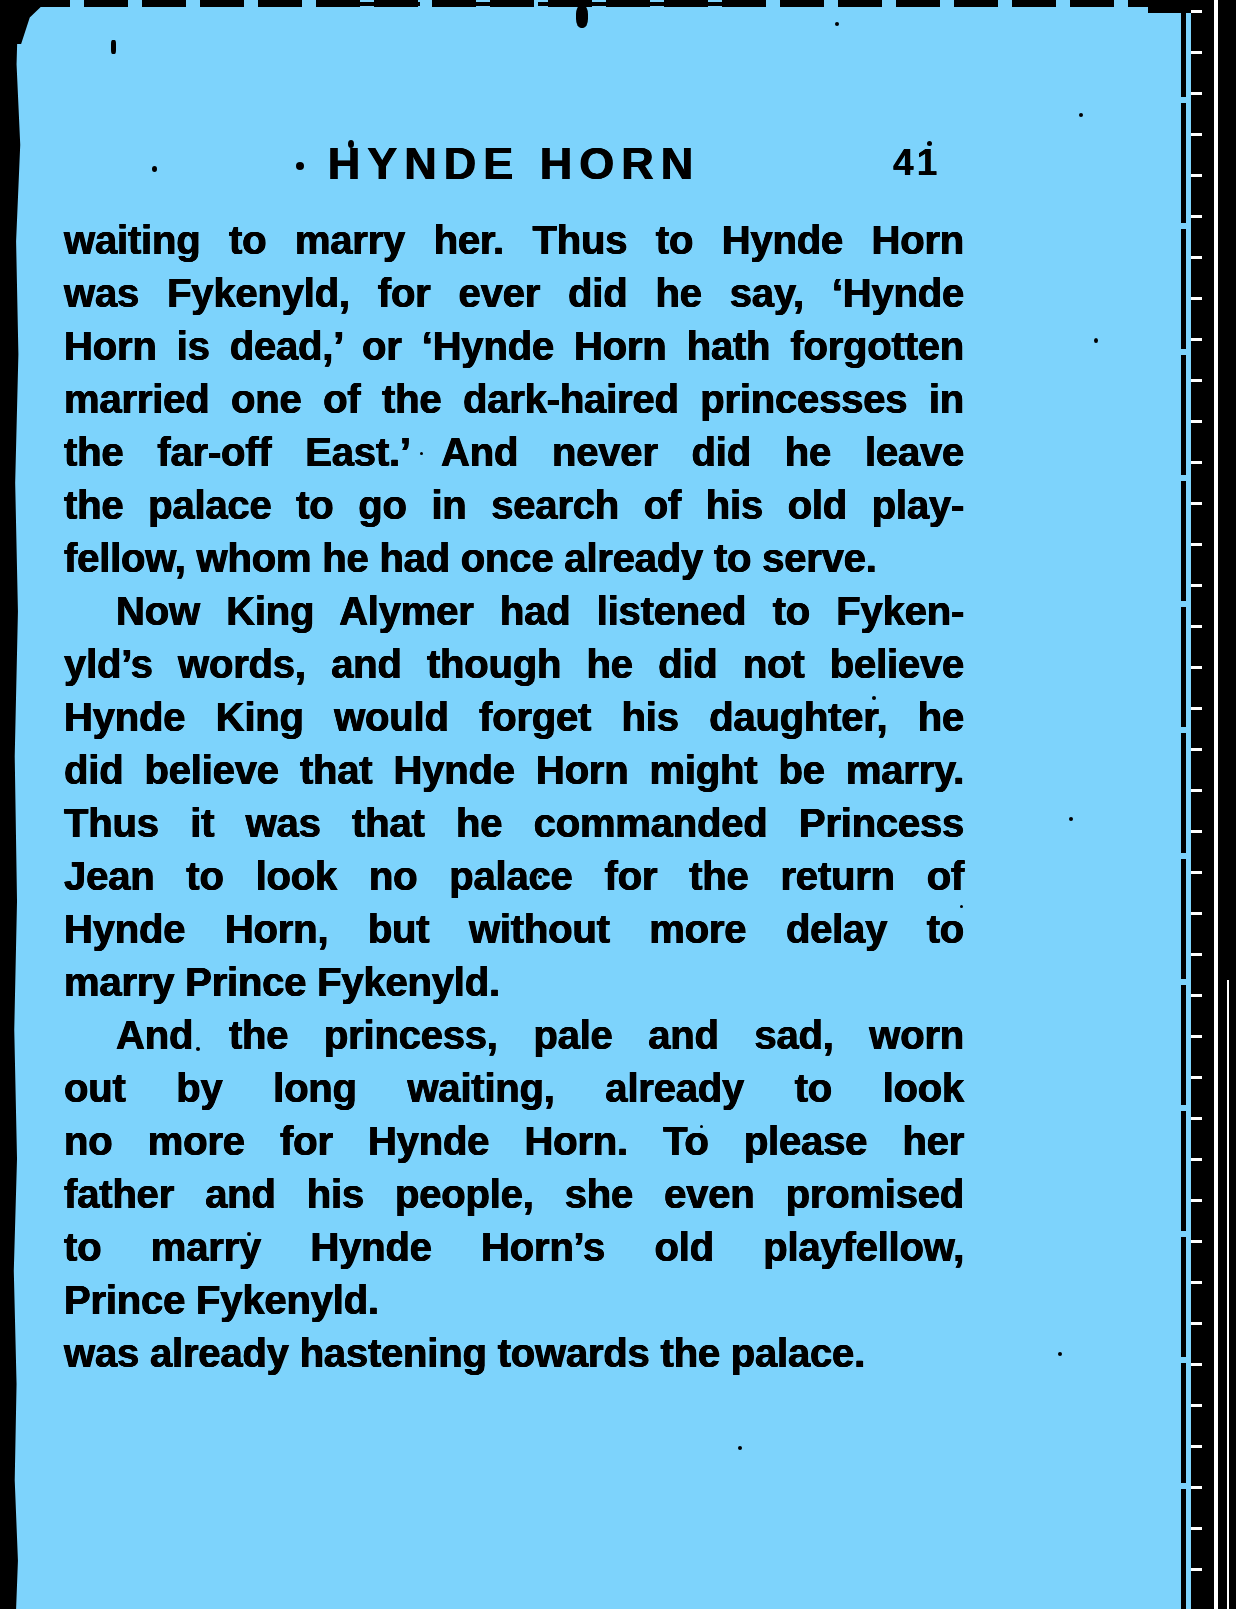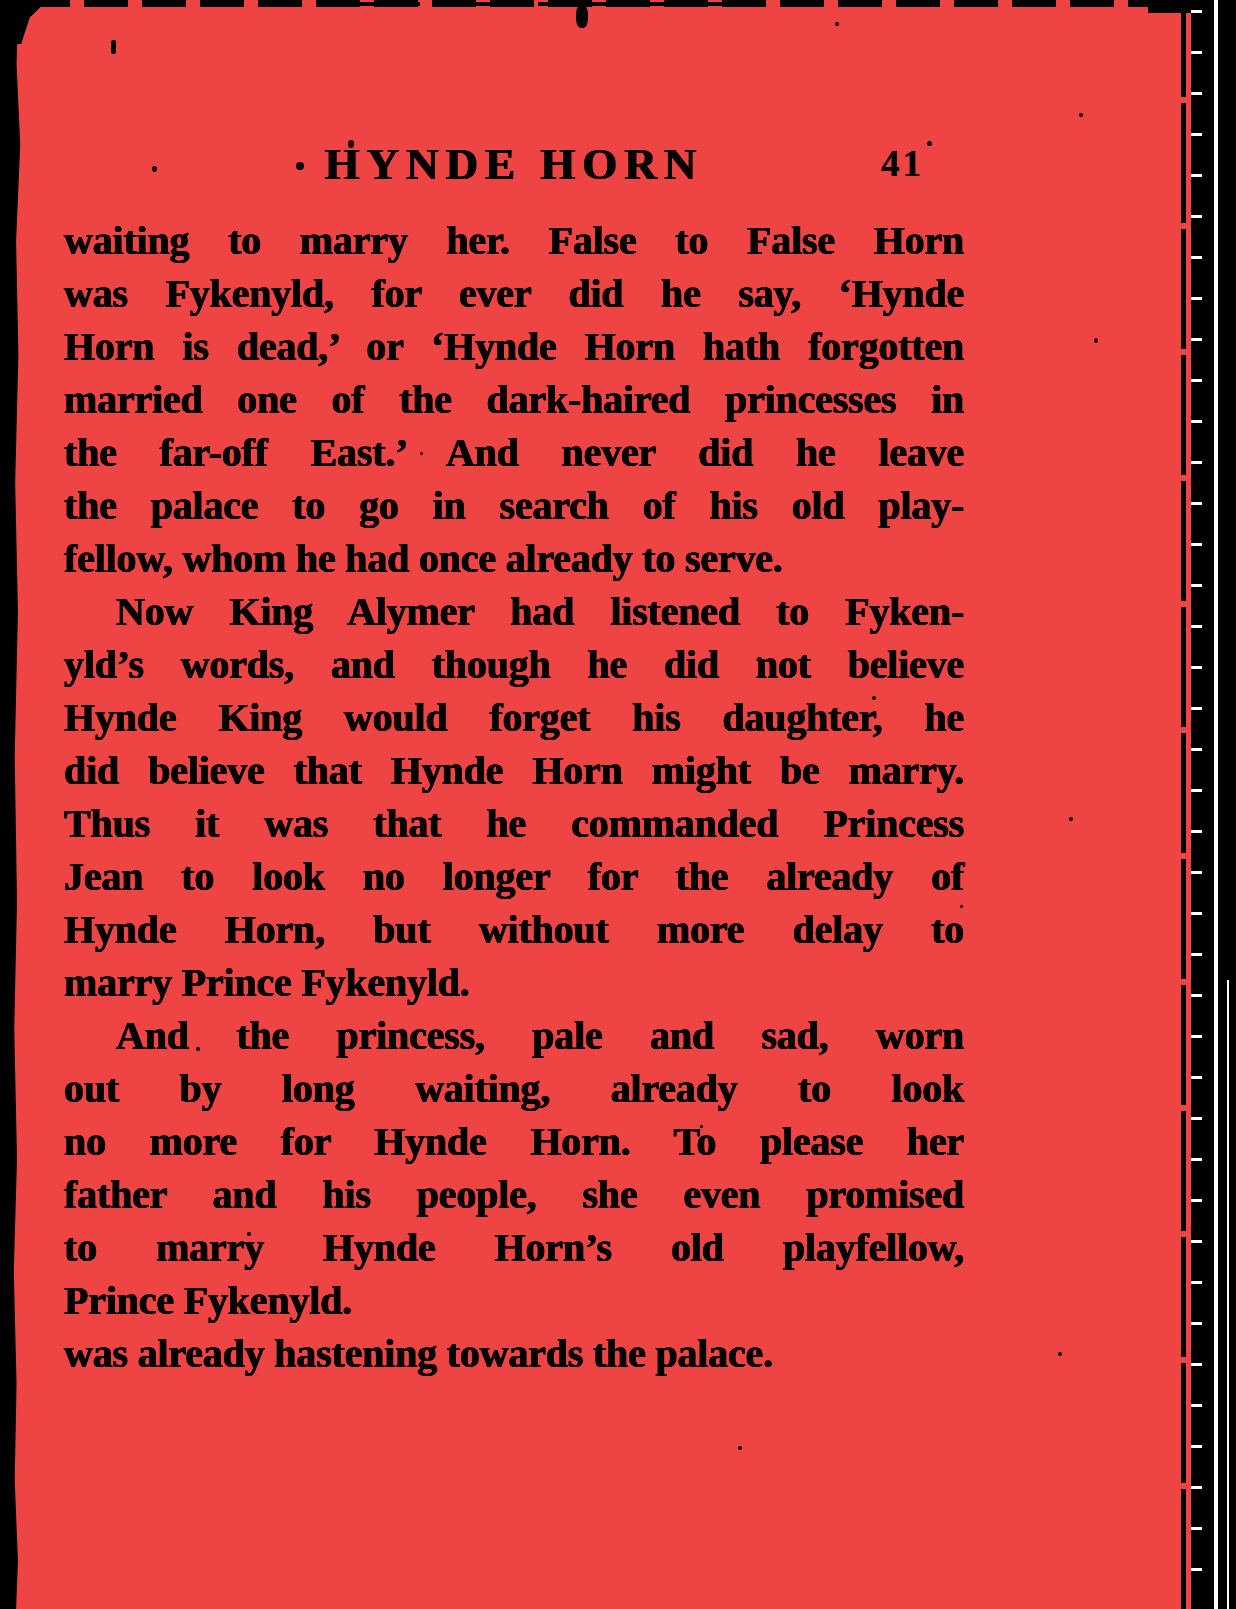--- a/index.html
+++ b/index.html
@@ -1,21 +1,21 @@
 <!DOCTYPE html>
 <html><head>
 <meta charset="utf-8">
 <style>
   html,body{margin:0;padding:0;background:#fff;}
   .page{
     position:relative;
     width:1236px;height:1609px;
-    background:#ef4444;
+    background:#7dd3fc;
     overflow:hidden;
-    font-family:Liberation Serif, serif;
+    font-family:Liberation Sans, sans-serif;
     color:#000;
   }
   
   .edge-top{
     position:absolute;top:0;left:26px;right:46px;height:7px;
     background:repeating-linear-gradient(90deg,#000 0 44px,transparent 44px 58px);
   }
   .edge-top-2{
     position:absolute;top:2px;left:330px;width:420px;height:4px;
     background:repeating-linear-gradient(90deg,#000 0 90px,transparent 90px 104px);
@@ -45,21 +45,21 @@
   .noise i{position:absolute;background:#000;border-radius:50%;display:block;}
   
   .column{position:absolute;left:64px;top:134px;width:900px;}
   .header{position:relative;height:60px;margin-bottom:20px;}
   .title{
     text-align:center;font-weight:bold;font-size:45px;line-height:60px;
     letter-spacing:7px;
     text-shadow:0.6px 0 #000,-0.6px 0 #000;
   }
   .pagenum{
-    position:absolute;right:40px;top:8px;
+    position:absolute;right:24px;top:8px;
     font-weight:bold;font-size:37px;letter-spacing:3px;
     text-shadow:0.5px 0 #000;
   }
   .body-text{position:relative;}
   .line{
     font-size:40px;font-weight:bold;line-height:53px;height:53px;
     letter-spacing:-0.2px;
     text-align:justify;text-align-last:justify;
     text-shadow:0.6px 0 #000,-0.4px 0 #000,0 0.4px #000;
   }
@@ -105,33 +105,33 @@
     <i style="left:738px;top:1446px;width:4px;height:4px;"></i>
   </div>
 
   <div class="column">
     <div class="header">
       <div class="title">HYNDE HORN</div>
       <div class="pagenum">41</div>
     </div>
 
     <div class="body-text">
-      <div class="line">waiting to marry her.  False to False Horn</div>
+      <div class="line">waiting to marry her.  Thus to Hynde Horn</div>
       <div class="line">was Fykenyld, for ever did he say, ‘Hynde</div>
       <div class="line">Horn is dead,’ or ‘Hynde Horn hath forgotten</div>
       <div class="line">married one of the dark-haired princesses in</div>
       <div class="line">the far-off East.’  And never did he leave</div>
       <div class="line">the palace to go in search of his old play-</div>
       <div class="line last">fellow, whom he had once already to serve.</div>
       <div class="line indent">Now King Alymer had listened to Fyken-</div>
       <div class="line">yld’s words, and though he did not believe</div>
       <div class="line">Hynde King would forget his daughter, he</div>
       <div class="line">did believe that Hynde Horn might be marry.</div>
       <div class="line">Thus it was that he commanded Princess</div>
-      <div class="line">Jean to look no longer for the already of</div>
+      <div class="line">Jean to look no palace for the return of</div>
       <div class="line">Hynde Horn, but without more delay to</div>
       <div class="line last">marry Prince Fykenyld.</div>
       <div class="line indent">And the princess, pale and sad, worn</div>
       <div class="line">out by long waiting, already to look</div>
       <div class="line">no more for Hynde Horn.  To please her</div>
       <div class="line">father and his people, she even promised</div>
       <div class="line">to marry Hynde Horn’s old playfellow,</div>
       <div class="line last">Prince Fykenyld.</div>
       <div class="line last">was already hastening towards the palace.</div>
     </div>

